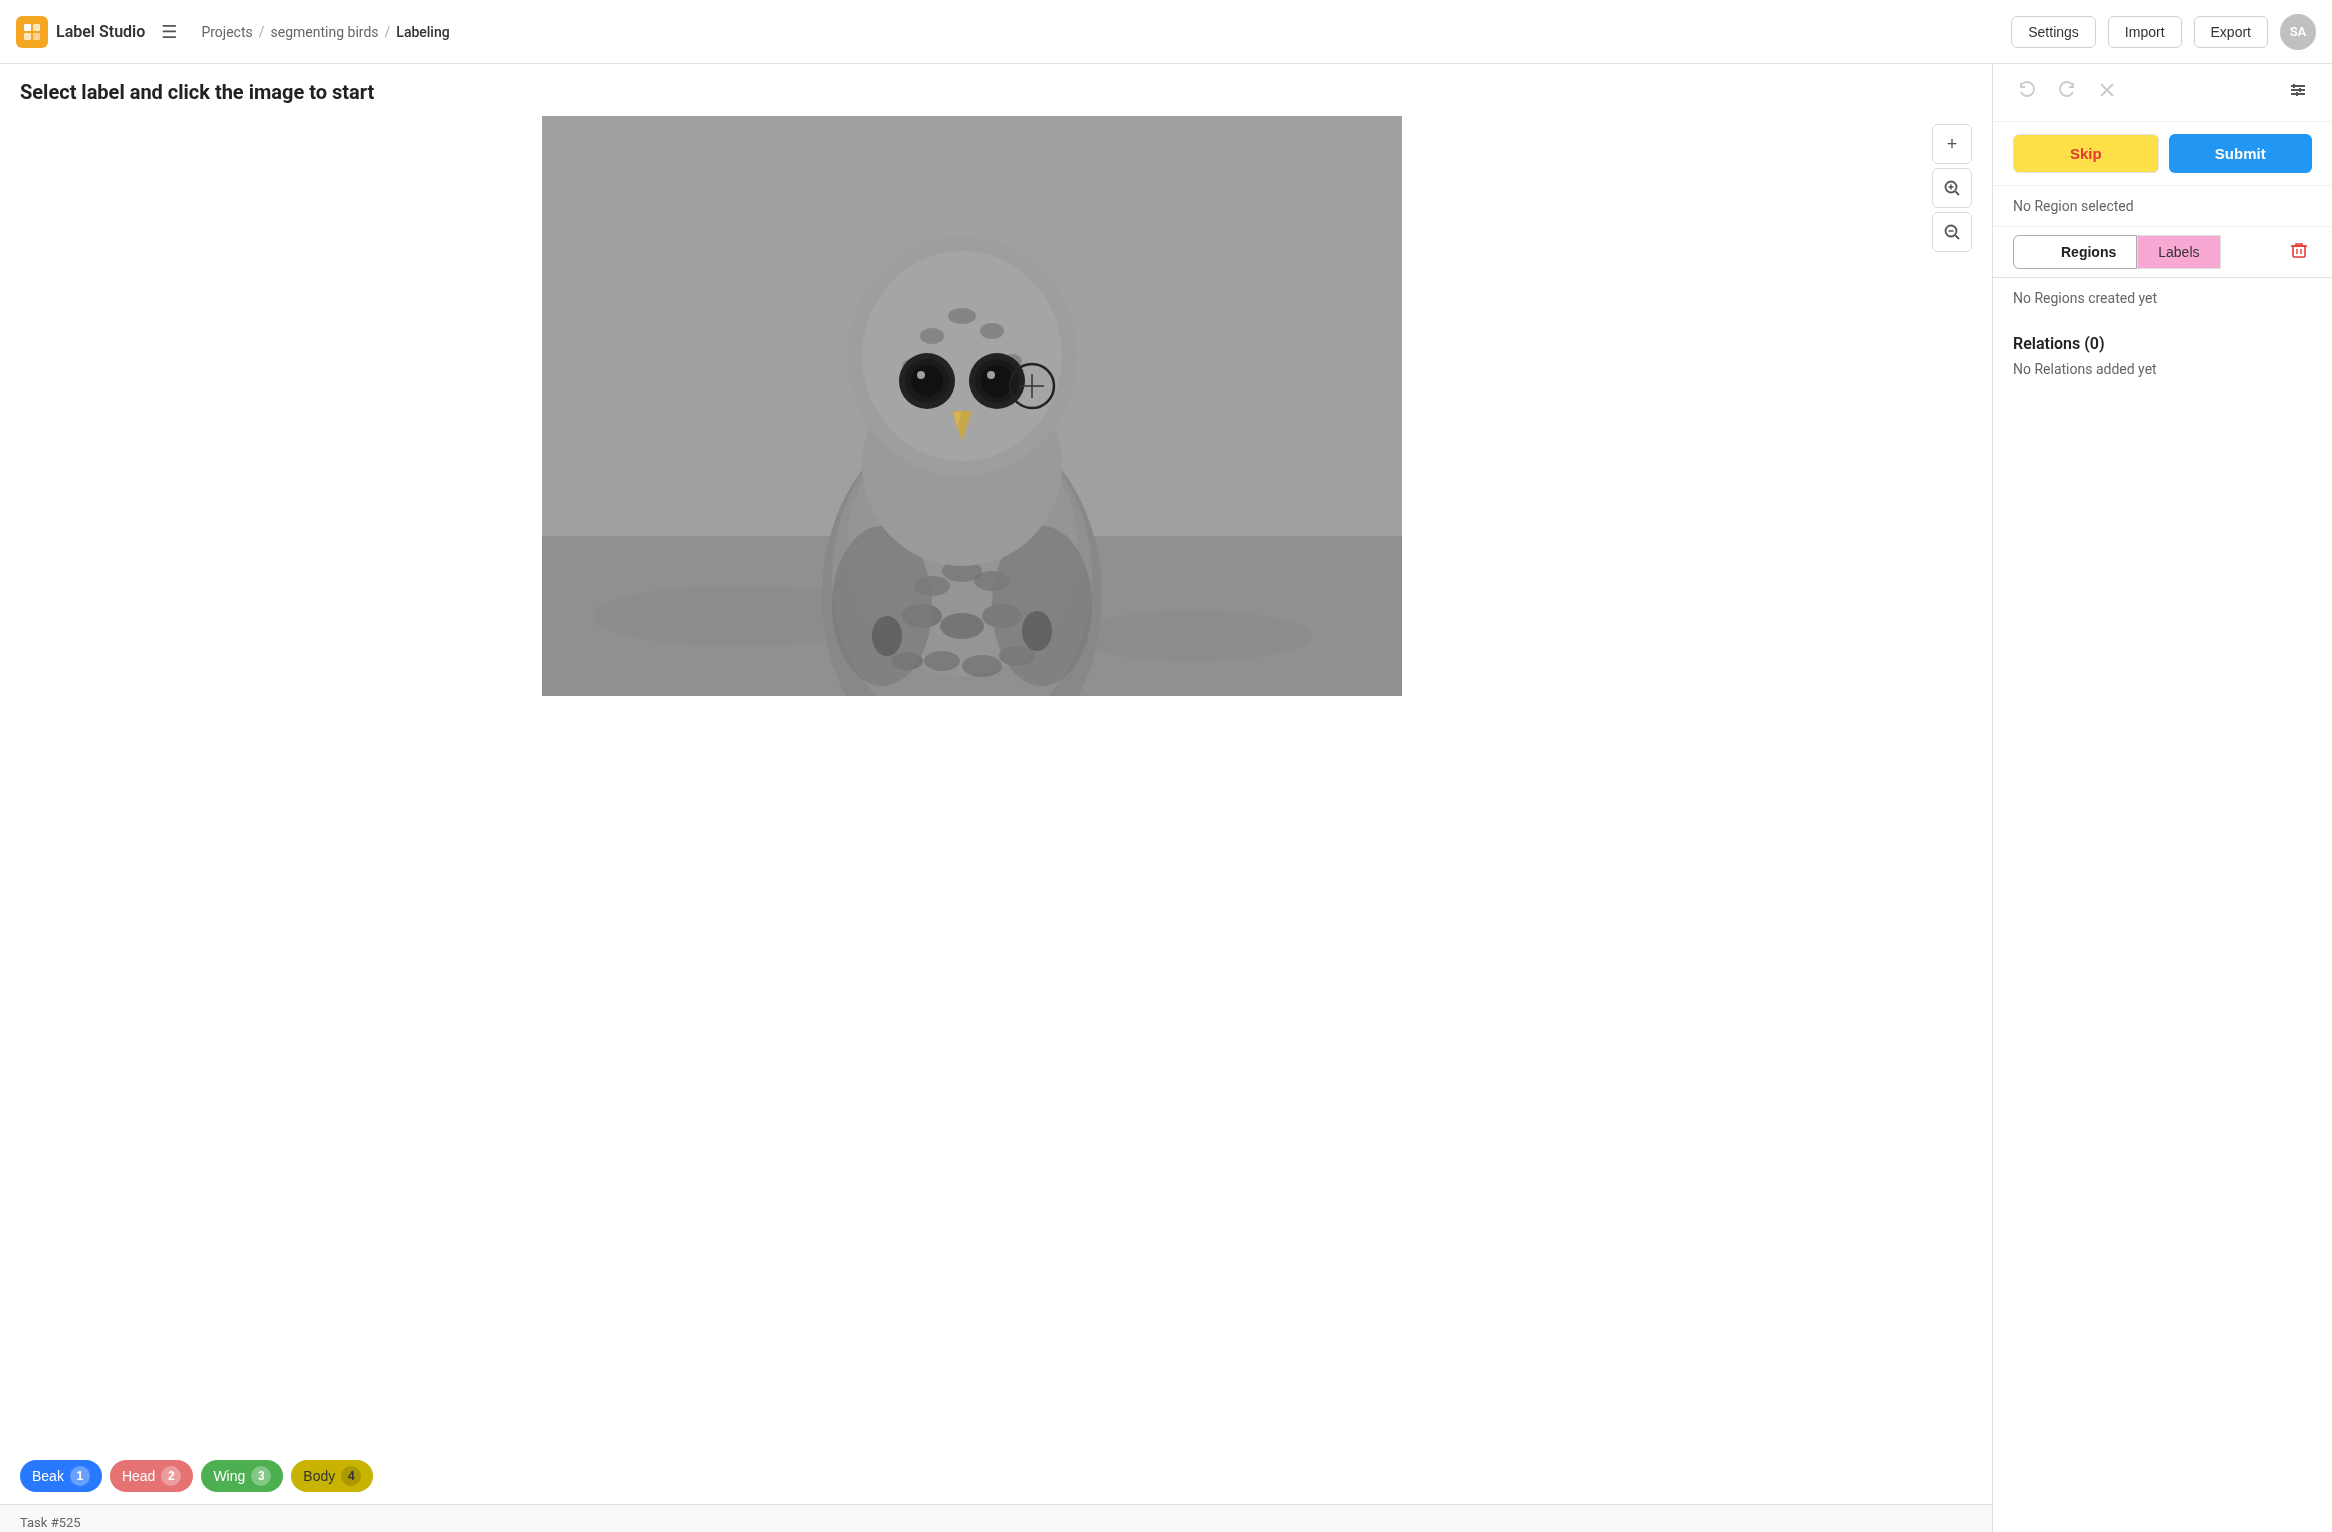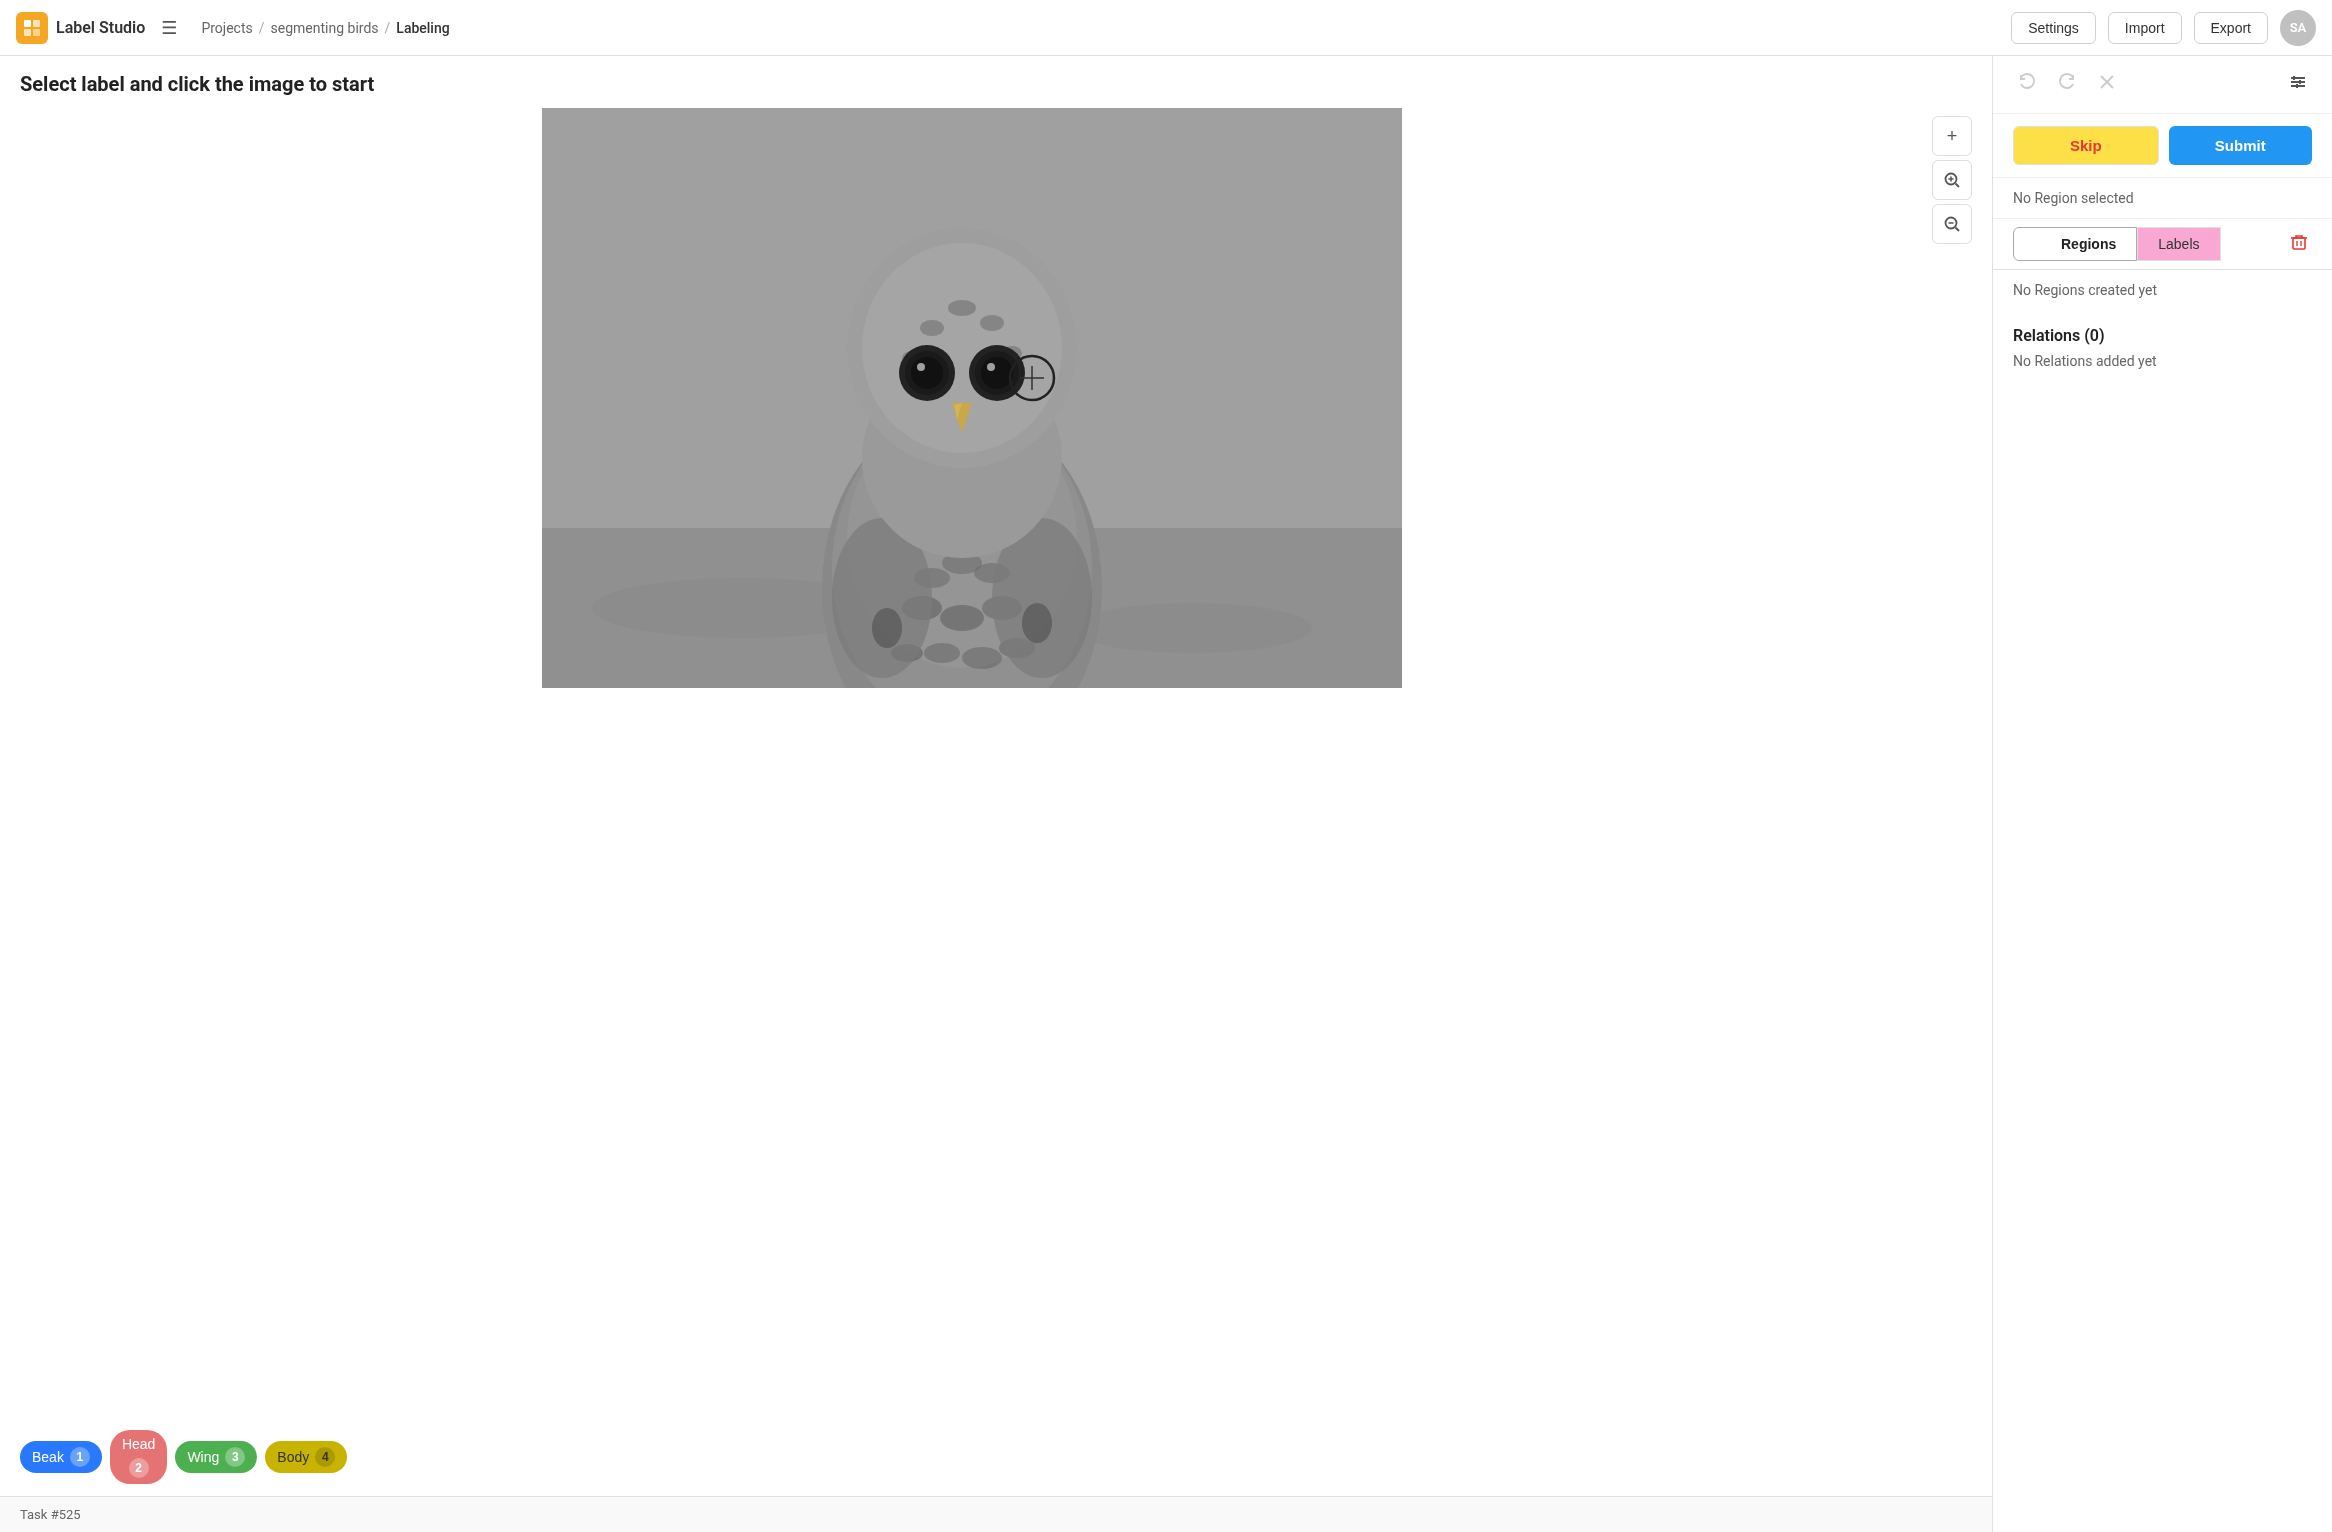--- a/index.html
+++ b/index.html
@@ -1,19 +1,19 @@
 <!DOCTYPE html>
 <html><head>
   <meta charset="utf-8">
   <style>
     * { box-sizing: border-box; margin: 0; padding: 0; }
     body { font-family: -apple-system, BlinkMacSystemFont, 'Segoe UI', Roboto, sans-serif; background: #f5f5f5; color: #333; font-size: 14px; }
 
     
-    .header { display: flex; align-items: center; background: #fff; border-bottom: 1px solid #e0e0e0; padding: 0 16px; height: 56px; gap: 12px; }
+    .header { display: flex; align-items: center; background: #fff; border-bottom: 1px solid #e0e0e0; padding: 0 16px; height: 64px; gap: 12px; }
     .header-logo { display: flex; align-items: center; gap: 8px; font-weight: 600; font-size: 16px; }
     .logo-icon { width: 32px; height: 32px; background: #f5a623; border-radius: 6px; display: flex; align-items: center; justify-content: center; color: white; font-size: 18px; }
     .hamburger { background: none; border: none; cursor: pointer; font-size: 18px; color: #555; padding: 4px; }
     .breadcrumb { display: flex; align-items: center; gap: 6px; color: #666; margin-left: 8px; }
     .breadcrumb a { color: #666; text-decoration: none; }
     .breadcrumb .sep { color: #aaa; }
     .breadcrumb .current { color: #333; font-weight: 500; }
     .header-spacer { flex: 1; }
     .header-btn { border: 1.5px solid #d0d0d0; background: #fff; border-radius: 6px; padding: 7px 16px; cursor: pointer; font-size: 14px; font-weight: 500; color: #333; }
     .avatar { width: 36px; height: 36px; border-radius: 50%; background: #c0c0c0; display: flex; align-items: center; justify-content: center; font-weight: 600; font-size: 13px; color: #fff; cursor: pointer; }
@@ -195,21 +195,21 @@
             </svg>
         </button>
       </div>
     </div>
 
     <div class="labels-bar">
       <button class="label-chip" style="background:#2979ff;">
         <span>Beak</span>
         <span class="num">1</span>
       </button>
-      <button class="label-chip" style="background:#e57373;flex-direction:column;">
+      <button class="label-chip" style="background:#e57373;">
         <span>Head</span>
         <span class="num">2</span>
       </button>
       <button class="label-chip" style="background:#4caf50;">
         <span>Wing</span>
         <span class="num">3</span>
       </button>
       <button class="label-chip" style="background:#c8b400; color: #333;">
         <span>Body</span>
         <span class="num" style="background:rgba(0,0,0,0.15);">4</span>

